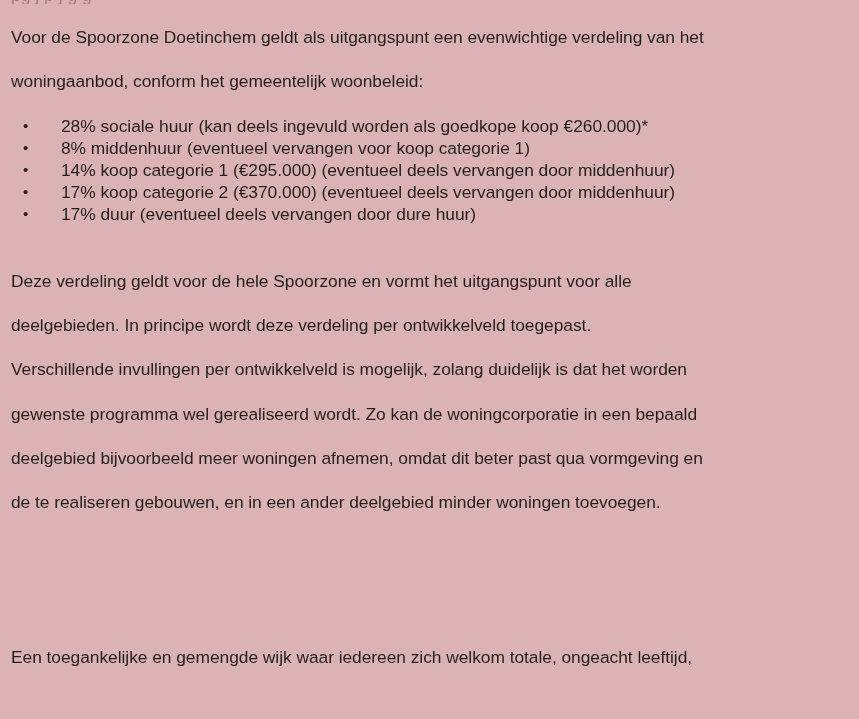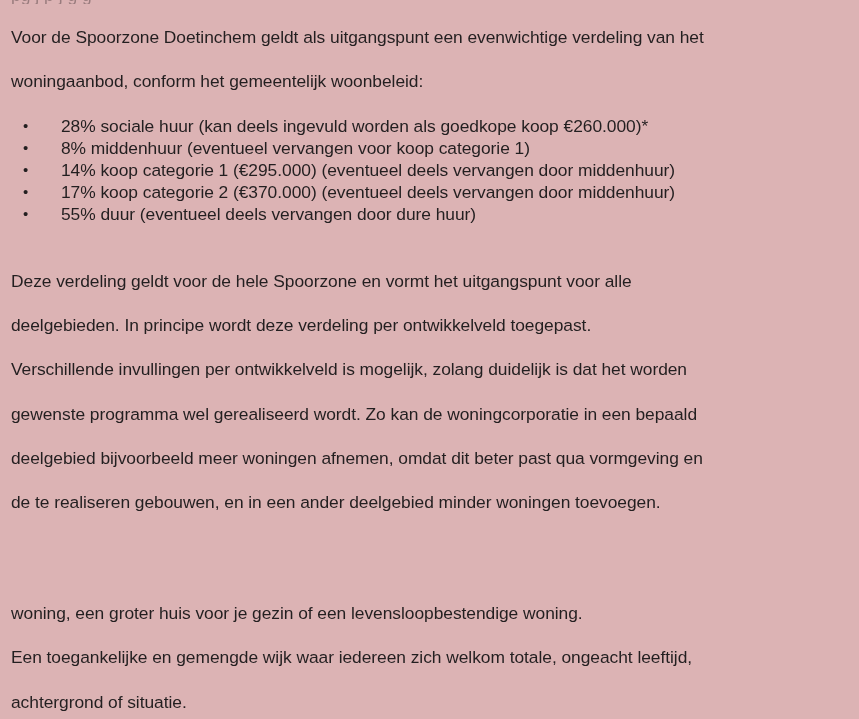--- a/index.html
+++ b/index.html
@@ -113,42 +113,42 @@
       <li>
         <span class="bullet-glyph">•</span>
         <span>14% koop categorie 1 (€295.000) (eventueel deels vervangen door middenhuur)</span>
       </li>
       <li>
         <span class="bullet-glyph">•</span>
         <span>17% koop categorie 2  (€370.000) (eventueel deels vervangen door middenhuur)</span>
       </li>
       <li>
         <span class="bullet-glyph">•</span>
-        <span>55% duur (eventueel deels vervangen door dure huur)</span>
+        <span>17% duur (eventueel deels vervangen door dure huur)</span>
       </li>
     </ul>
 
     <div class="spacer-line"></div>
 
     <p class="para">
       <span class="line">Deze verdeling geldt voor de hele Spoorzone en vormt het uitgangspunt voor alle</span><br>
       <span class="line">deelgebieden. In principe wordt deze verdeling per ontwikkelveld toegepast.</span><br>
       <span class="line">Verschillende invullingen per ontwikkelveld is mogelijk, zolang duidelijk is dat het worden</span><br>
       <span class="line">gewenste programma wel gerealiseerd wordt. Zo kan de woningcorporatie in een bepaald</span><br>
       <span class="line">deelgebied bijvoorbeeld meer woningen afnemen, omdat dit beter past qua vormgeving en</span><br>
       <span class="line">de te realiseren gebouwen, en in een ander deelgebied minder woningen toevoegen.</span>
     </p>
 
     <div class="spacer-line"></div>
 
     <p class="para">
       <br>
-      <span class="line">woning, een groter huis voor je gezin of een levensloopbestendige woning.</span><br>
+      <br>
       <span class="line">Een toegankelijke en gemengde wijk waar iedereen zich welkom totale, ongeacht leeftijd,</span><br>
-      <span class="line">achtergrond of situatie.</span><br>
+      <br>
       <br>
       <br>
       <br>
       <br>
       <br>
       <br>
       <br>
       <br>
       <br>
       <br>

